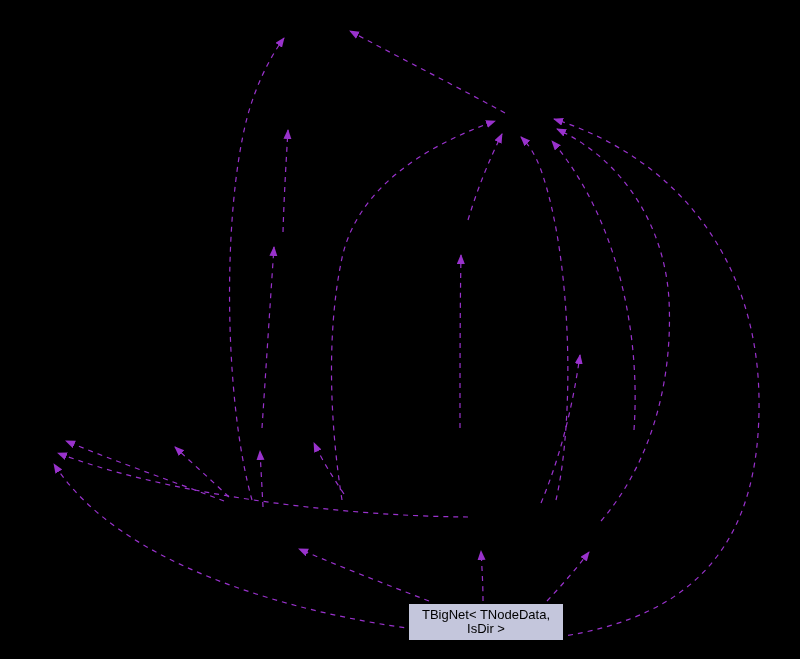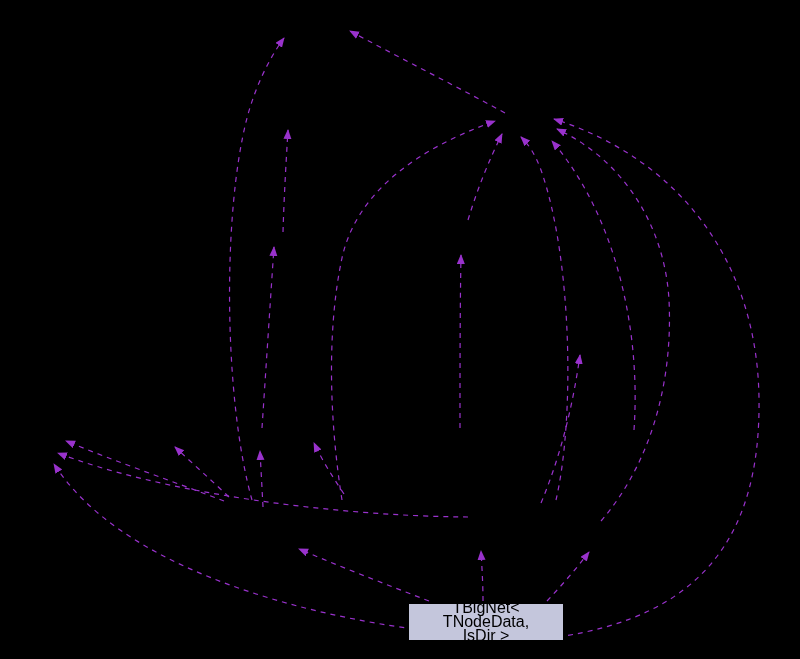--- a/index.html
+++ b/index.html
@@ -29,21 +29,21 @@
   }
   .class-node {
     position: absolute;
     box-sizing: border-box;
     border: 1px solid #000000;
     display: flex;
     flex-direction: column;
     align-items: center;
     justify-content: center;
     text-align: center;
-    font-size: 16px;
+    font-size: 13px;
     line-height: 14px;
     color: #000000;
     cursor: pointer;
   }
 </style>
 </head>
 <body style="background: rgb(0, 0, 0);">
 
 <div class="canvas">
 

